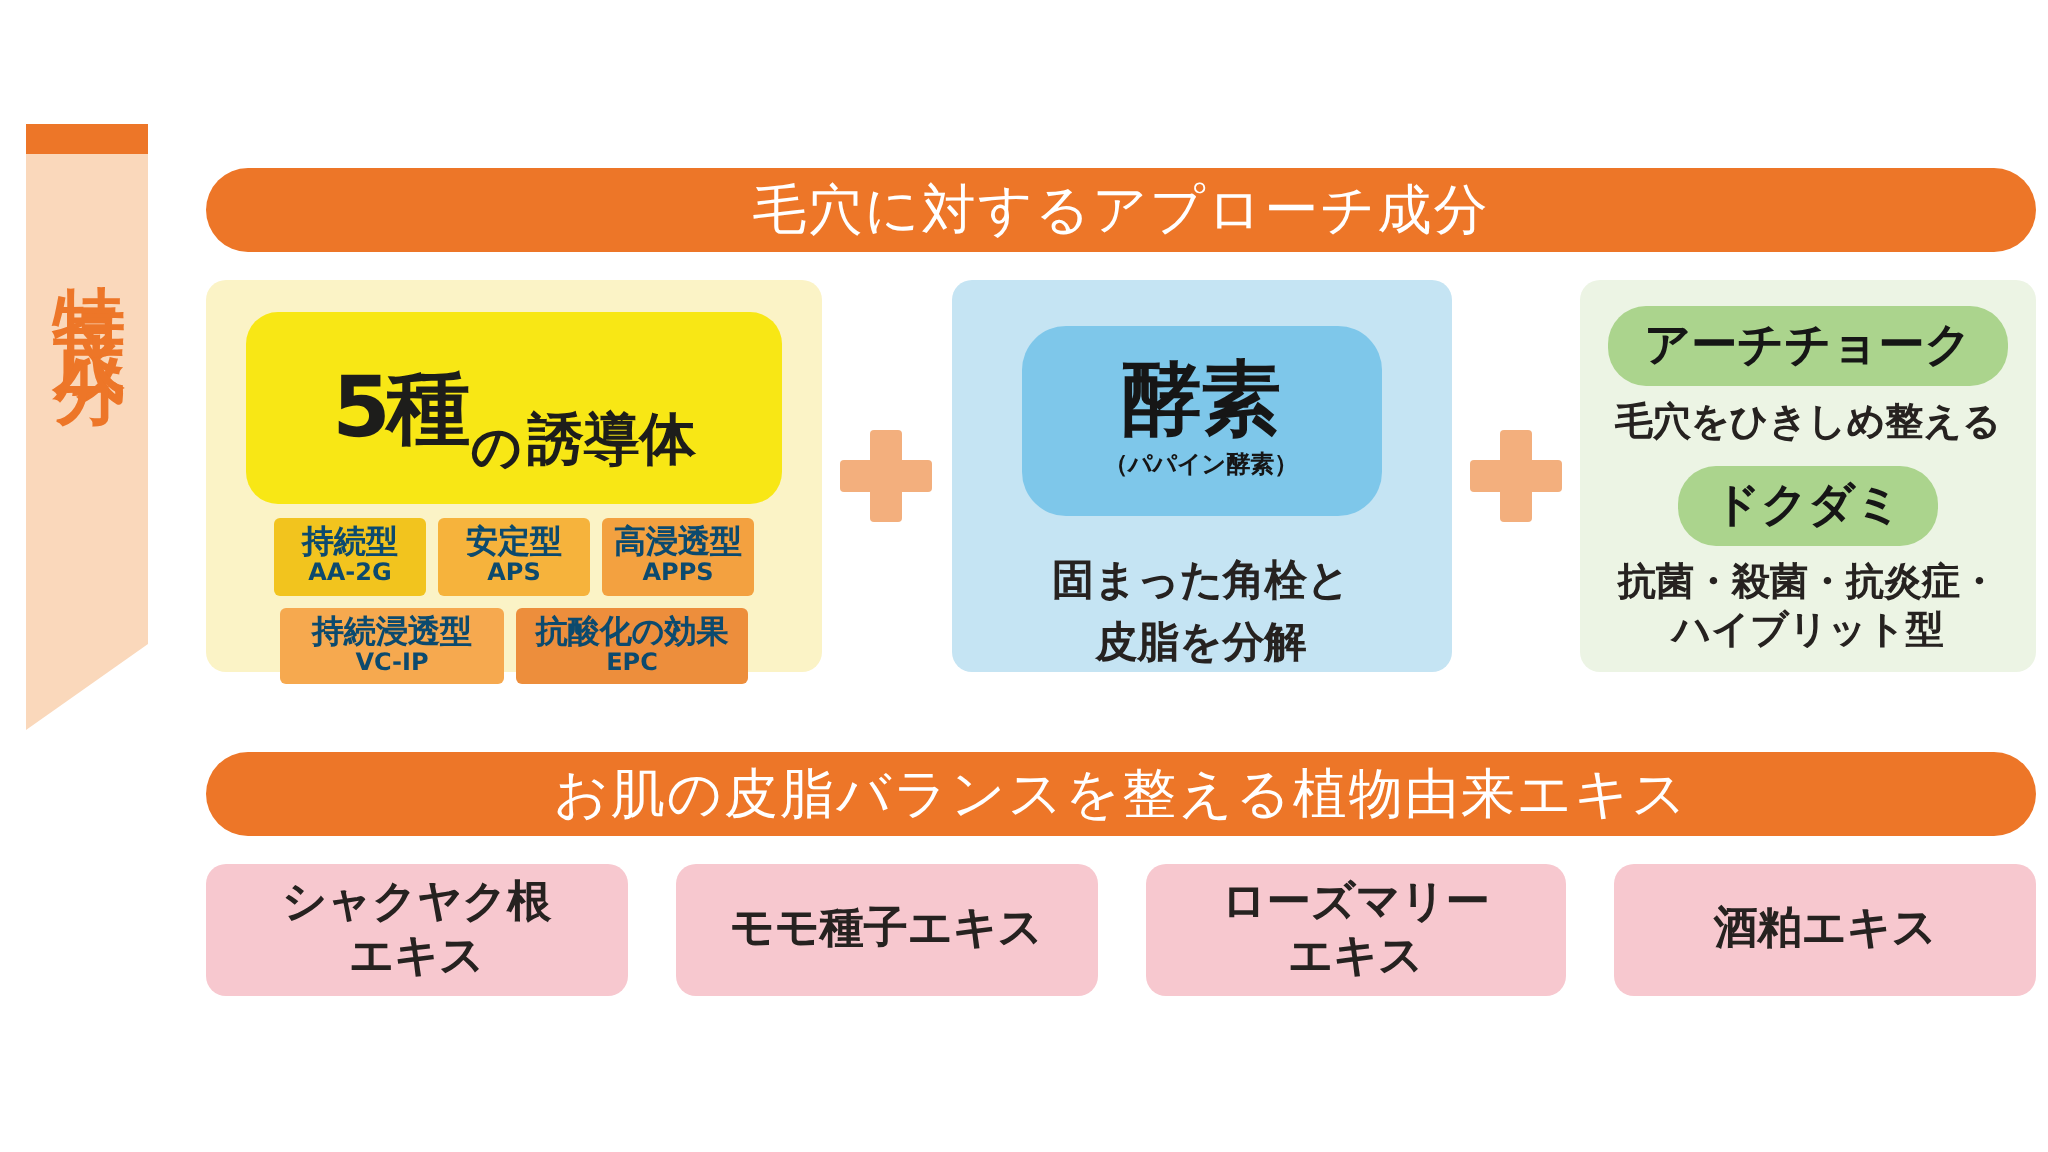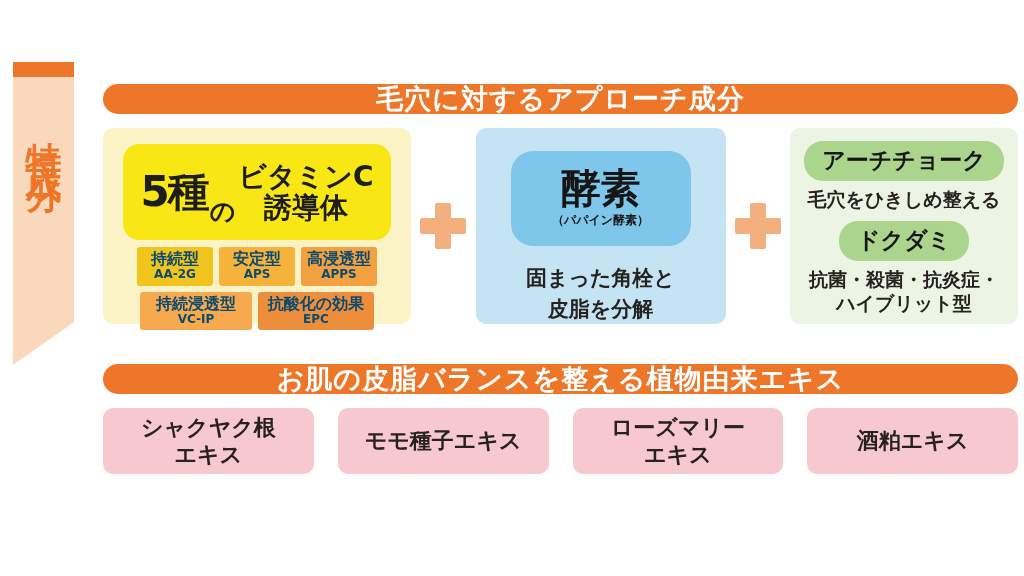--- a/index.html
+++ b/index.html
@@ -25,23 +25,23 @@
   .ribbon-label {
     writing-mode:vertical-rl;
     font-size:36px; font-weight:bold;
     color:#ED7628; letter-spacing:12px; line-height:1;
   }
 
   
   .main { position:absolute; left:103px; top:84px; width:915px; }
 
   .header-bar {
-    height:30px; border-radius:22px;
+    height:42px; border-radius:22px;
     background:#ED7628;
-    color:#ffffff; font-size:27px; font-weight:bold;
+    color:#ffffff; font-size:27px; font-weight:normal;
     display:flex; align-items:center; justify-content:center;
     letter-spacing:1px;
   }
 
   
   .cards-row { display:flex; margin-top:14px; height:196px; }
 
   .card { border-radius:10px; }
   .card-yellow { width:308px; background:#FBF3C6; padding:16px 20px 0; }
   .card-blue   { width:250px; background:#C5E4F3; padding:13px 14px 0;
@@ -124,21 +124,21 @@
 
     <div class="header-bar">毛穴に対するアプローチ成分</div>
 
     <div class="cards-row">
 
       <div class="card card-yellow">
         <div class="vc-box">
           <span class="vc-num">5種</span>
           <span class="vc-no">の</span>
           <span class="vc-lines">
-            <span>ビタミンC</span><br>
+            <br>
             <span>誘導体</span>
           </span>
         </div>
         <div class="tags">
           <div class="tag-row">
             <div class="tag" style="background-color: rgb(242, 196, 30);">
               <div class="tag-label">持続型</div>
               <div class="tag-code">AA-2G</div>
             </div>
             <div class="tag" style="background-color: rgb(246, 179, 60);">

